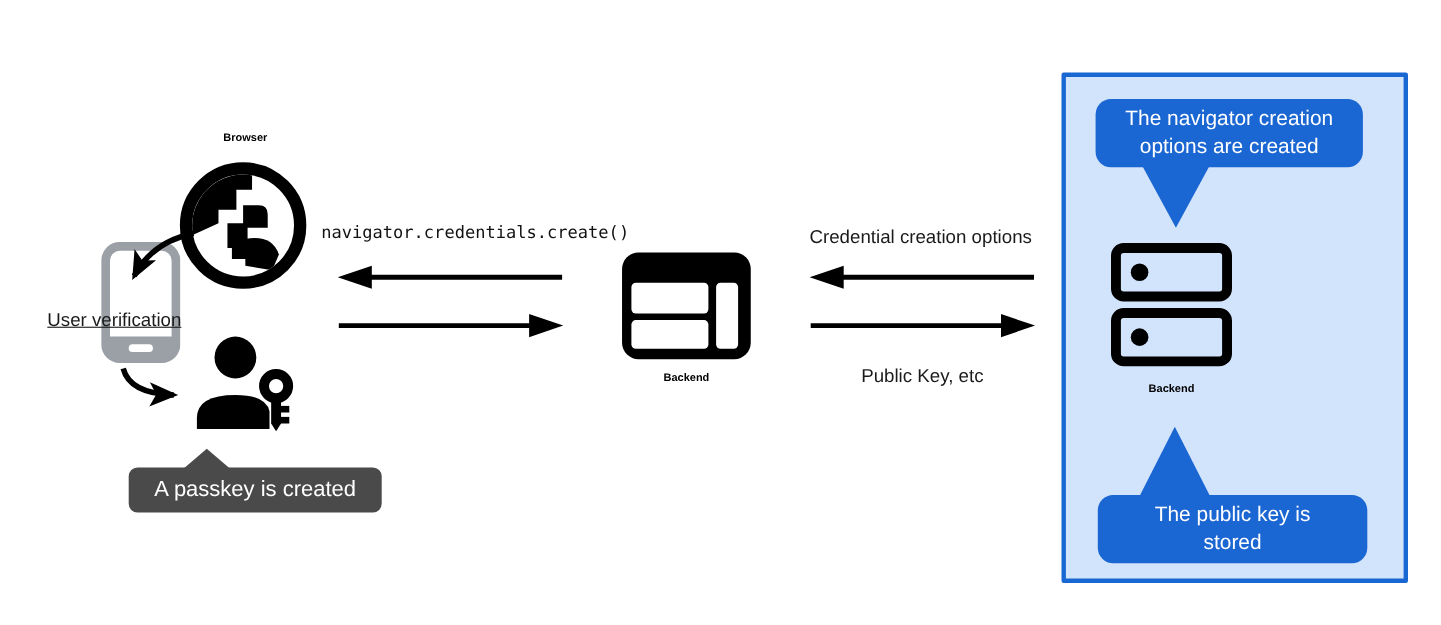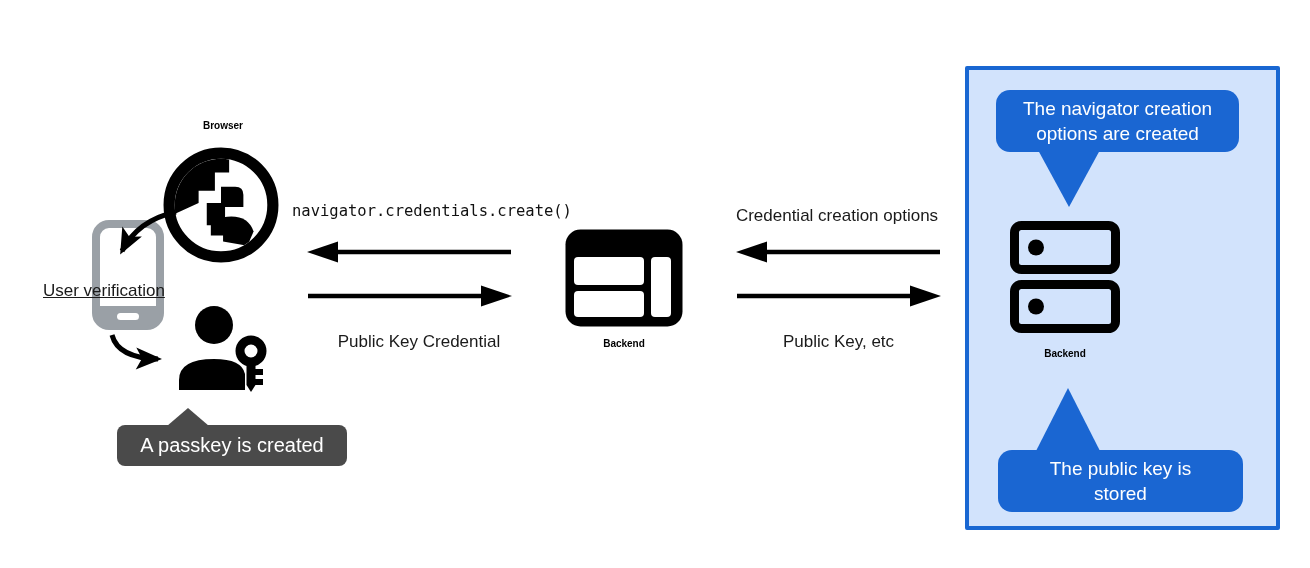--- a/index.html
+++ b/index.html
@@ -138,21 +138,20 @@
     </svg>
   </div>
 
   <div class="abs arrow" style="left:306px;top:283px;">
     <svg width="207" height="26" viewBox="0 0 207 26">
       <line x1="2" y1="13" x2="179" y2="13" stroke="#000" stroke-width="4.5"></line>
       <polygon points="206,13 175,2.5 175,23.5" fill="#000"></polygon>
     </svg>
   </div>
 
-  <div class="abs lbl center" style="left:329px;top:332px;width:180px;">Public Key Credential</div>
 
   <div class="abs" style="left:564px;top:228px;color:var(--icon-black);">
     <svg width="120" height="100" viewBox="0 0 120 100">
       <rect x="1.5" y="1.5" width="117" height="97" rx="15" fill="currentColor"></rect>
       <rect x="10" y="29" width="70" height="28" rx="4" fill="#ffffff"></rect>
       <rect x="10" y="63" width="70" height="26" rx="4" fill="#ffffff"></rect>
       <rect x="87" y="29" width="20" height="60" rx="4" fill="#ffffff"></rect>
     </svg>
   </div>
 

